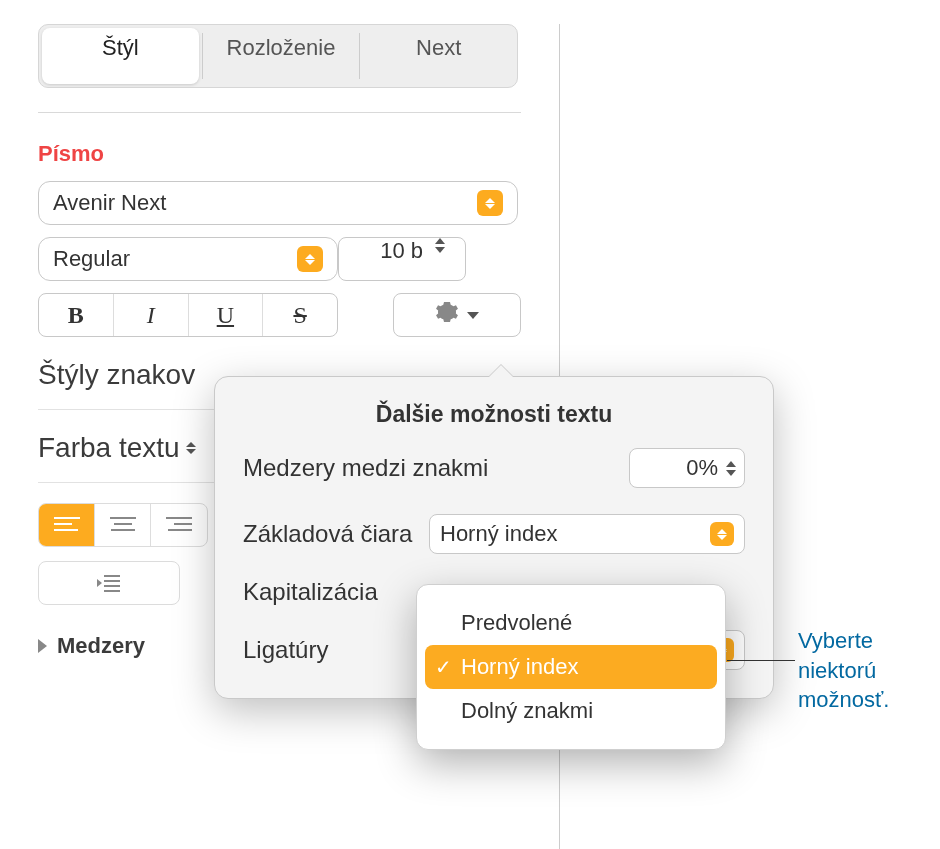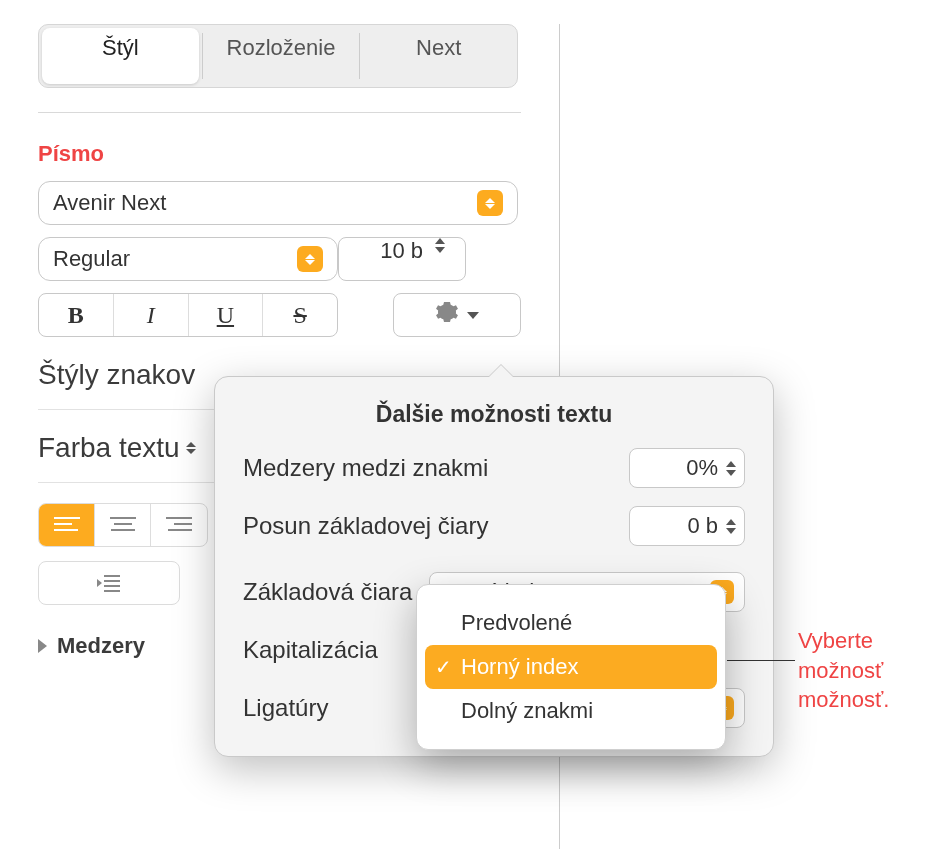--- a/index.html
+++ b/index.html
@@ -191,21 +191,21 @@
     padding:16px 8px;
     z-index:5;
   }
   .menu-item{
     height:44px;display:flex;align-items:center;gap:12px;padding:0 14px 0 36px;border-radius:8px;font-size:22px;position:relative;
   }
   .menu-item.sel{background:#fcab21;color:#fff;}
   .menu-item .check{position:absolute;left:10px;font-size:20px;}
   
   .callout{
-    position:absolute;left:798px;top:626px;font-size:22px;color:#ef4444;line-height:1.35;
+    position:absolute;left:798px;top:626px;font-size:22px;color:#0369a1;line-height:1.35;
   }
   .lead{
     position:absolute;left:727px;top:660px;width:68px;height:1px;background:#333;
   }
 </style>
 </head>
 <body>
 
 <div class="panel">
 
@@ -330,30 +330,20 @@
     <div class="pop-label">Medzery medzi znakmi</div>
     <div class="pop-stepper">
       <span class="val">0%</span>
       <span class="step-arrows">
           <span class="su"></span>
           <span class="sd"></span>
         </span>
     </div>
   </div>
 
-  <div class="pop-row">
-    <div class="pop-label">Posun základovej čiary</div>
-    <div class="pop-stepper">
-      <span class="val">0 b</span>
-      <span class="step-arrows">
-          <span class="su"></span>
-          <span class="sd"></span>
-        </span>
-    </div>
-  </div>
 
   <div class="pop-row" style="margin-top:26px">
     <div class="pop-label">Základová čiara</div>
     <div class="pop-popup">
       <span>Horný index</span>
       <span class="chev-box">
           <span class="chev-up"></span>
           <span class="chev-down"></span>
         </span>
     </div>
@@ -385,15 +375,15 @@
     <span>Horný index</span>
   </div>
   <div class="menu-item">
     <span>Dolný znakmi</span>
   </div>
 </div>
 
 <div class="lead"></div>
 <div class="callout">
   <div>Vyberte</div>
-  <div>možnosť</div>
+  <div>niektorú</div>
   <div>možnosť.</div>
 </div>
 
 </body></html>

